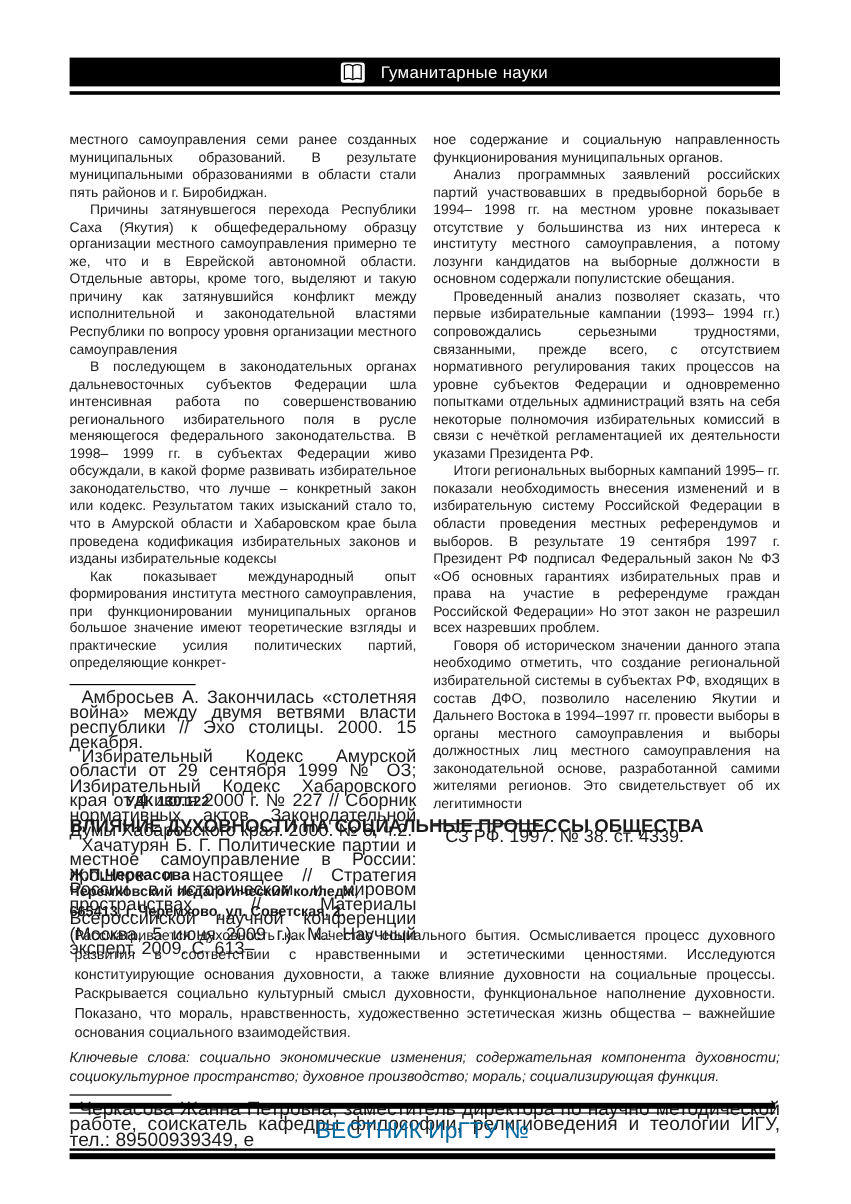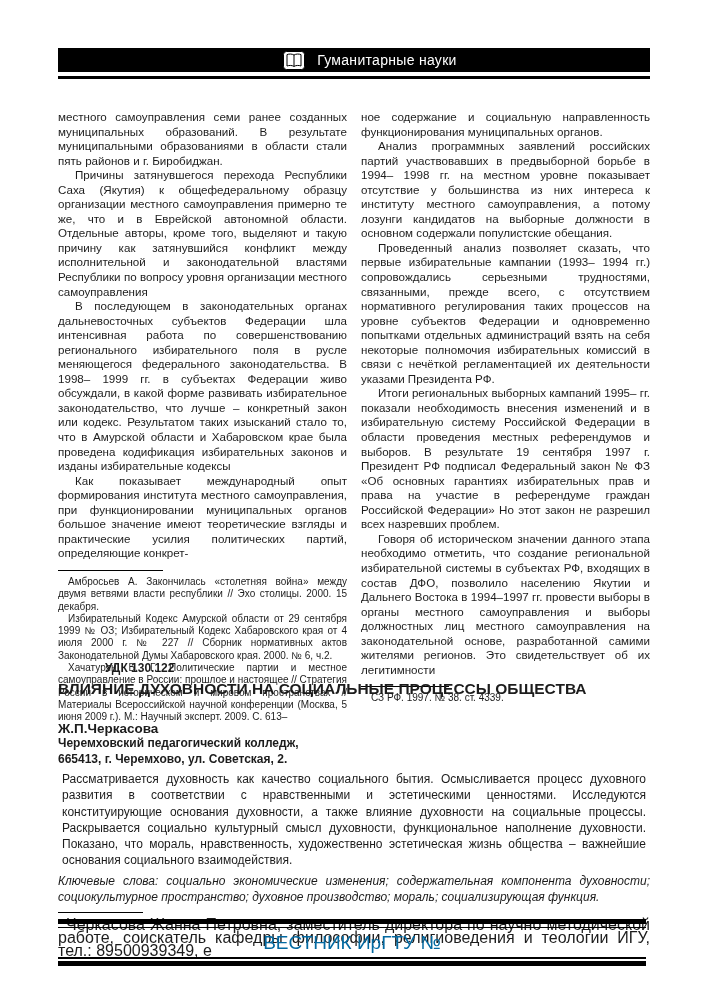--- a/index.html
+++ b/index.html
@@ -27,21 +27,21 @@
   .columns { display: flex; gap: 14px; margin-top: 7px; height: 563px; }
   .col { width: 289px; display: flex; flex-direction: column; margin-top: 24px; }
   .col p.body {
     margin: 0; font-size: 11.6px; line-height: 14.55px;
     text-align: justify; text-indent: 17px;
   }
   .col p.cont { text-indent: 0; }
   .fnsep { width: 105px; border-top: 1.5px solid #000; margin: 9px 0 5px 0; }
   .fnsep.short { width: 88px; }
   p.fn {
-    margin: 0; font-size: 10px; line-height: 12.3px;
+    margin: 0; font-size: 15px; line-height: 12.3px;
     text-align: justify; text-indent: 10px;
   }
   .fnblock-bottom { margin-top: auto; }
 
   
   .article { margin-top: 12px; }
   .udk { font-weight: bold; font-size: 12px; margin: 0; padding-left: 47px; }
   .art-title { font-weight: bold; font-size: 15.5px; margin: 5px 0 0 0; }
   .author { font-weight: bold; font-size: 13.5px; margin: 23px 0 0 0; }
   .affil { font-size: 12px; line-height: 15.5px; margin: 0; font-weight: bold; }

